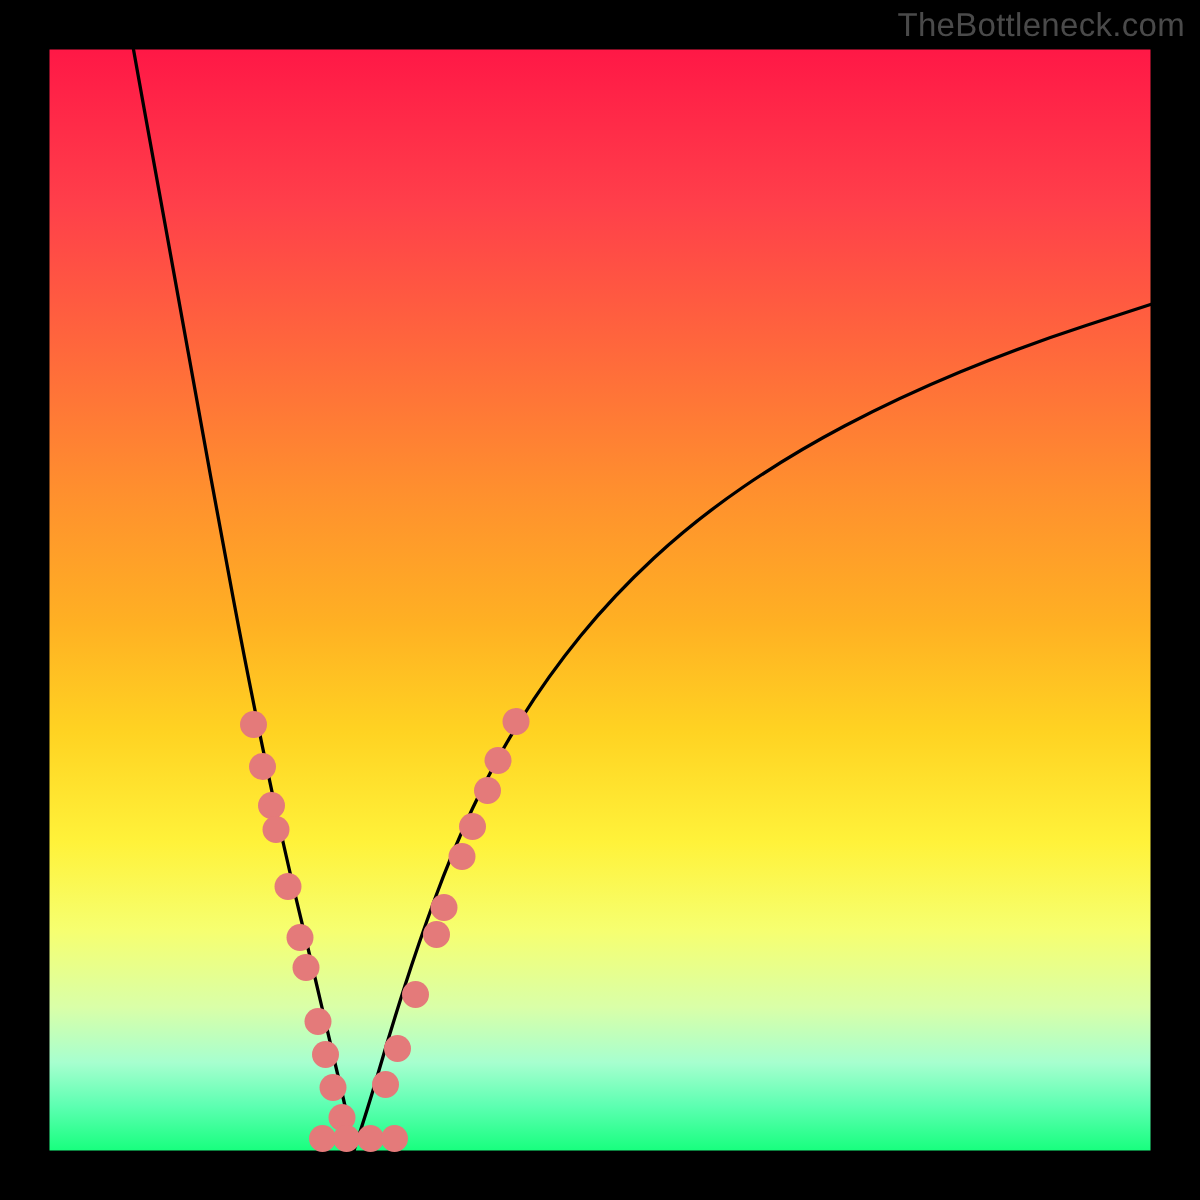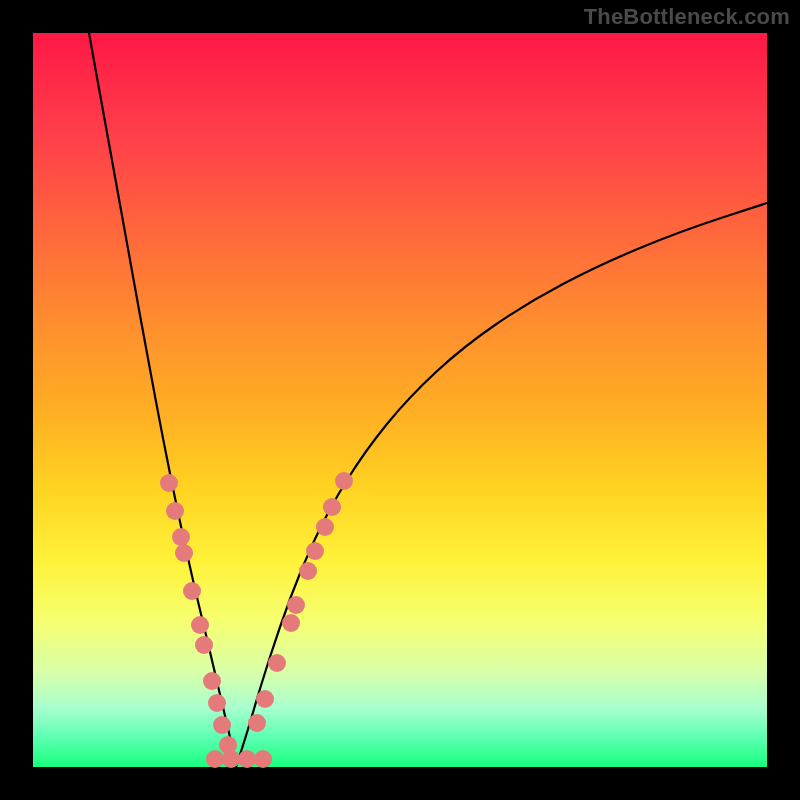--- a/index.html
+++ b/index.html
@@ -16,21 +16,21 @@
     width: 800px;
     height: 800px;
     background: #000;
   }
   .watermark {
     position: absolute;
     top: 4px;
     right: 10px;
     color: #4a4a4a;
     font-size: 22px;
-    font-weight: 700;
+    font-weight: 400;
     letter-spacing: 0.2px;
     z-index: 5;
   }
   .plot {
     position: absolute;
     left: 33px;
     top: 33px;
     width: 734px;
     height: 734px;
     

